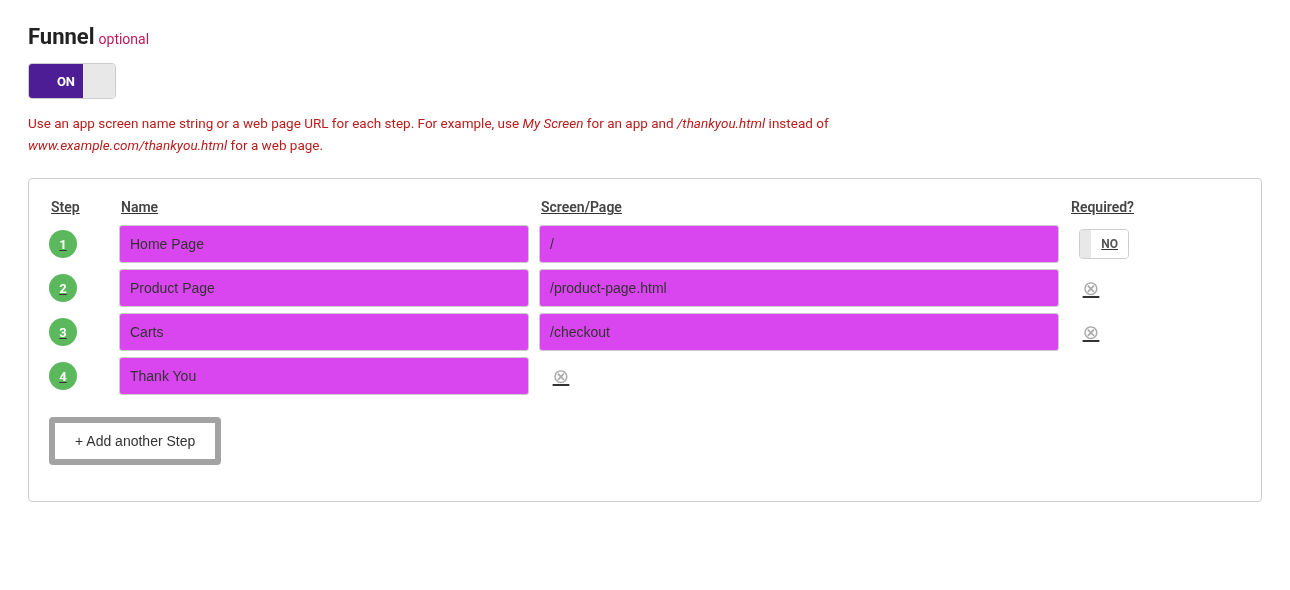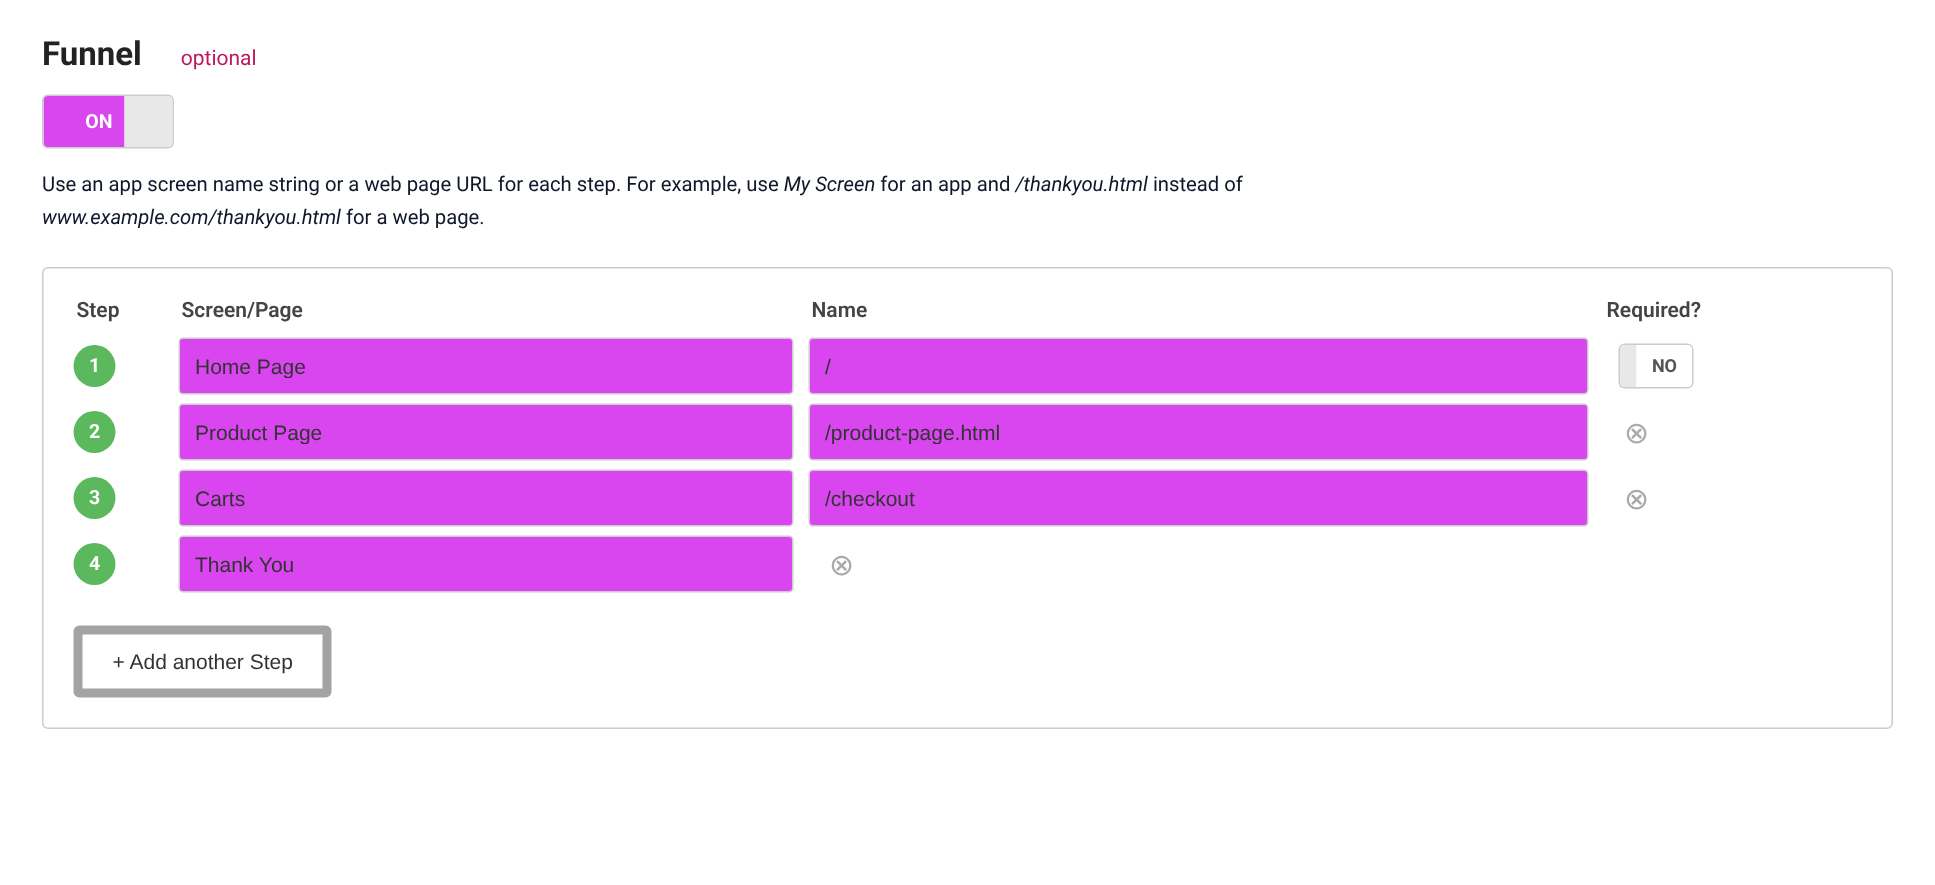--- a/index.html
+++ b/index.html
@@ -9,21 +9,21 @@
       background: #fff;
       color: #333;
       padding: 24px 28px;
       width: 1290px;
       min-height: 590px;
     }
 
     .page-header {
       display: flex;
       align-items: baseline;
-      gap: 26px;
+      gap: 4px;
       margin-bottom: 14px;
     }
 
     .page-title {
       font-size: 22px;
       font-weight: 700;
       color: #222;
     }
 
     .optional-label {
@@ -41,53 +41,54 @@
       display: flex;
       width: 88px;
       height: 36px;
       border-radius: 4px;
       overflow: hidden;
       border: 1px solid #ccc;
       cursor: pointer;
     }
 
     .toggle-on {
-      background: #d946ef;
+      background: #4c1d95;
       color: #fff;
       font-weight: 700;
       font-size: 13px;
       display: flex;
       align-items: center;
       justify-content: center;
       width: 55px;
       padding-left: 20px;
     }
 
     .toggle-off {
       background: #e8e8e8;
       width: 33px;
     }
 
     .description {
       font-size: 13.5px;
-      color: #0f172a;
+      color: #b91c1c;
       line-height: 1.6;
       margin-bottom: 22px;
       max-width: 900px;
     }
 
     .description em {
       font-style: italic;
     }
 
     .funnel-table-container {
       border: 1px solid #ccc;
       border-radius: 4px;
-      padding: 20px 20px 20px 20px;
+      padding: 20px 20px 36px 20px;
       max-width: 1240px;
+      text-decoration: underline;
     }
 
     .table-header {
       display: grid;
       grid-template-columns: 70px 420px 530px 120px;
       font-size: 14px;
       font-weight: 600;
       color: #444;
       margin-bottom: 10px;
       padding-left: 2px;
@@ -208,22 +209,22 @@
   </div>
 </div>
 
 <p class="description">
   <span>Use an app screen name string or a web page URL for each step. For example, use </span><em>My Screen</em><span> for an app and </span><em>/thankyou.html</em><span> instead of </span><em>www.example.com/thankyou.html</em><span> for a web page.</span>
 </p>
 
 <div class="funnel-table-container">
   <div class="table-header">
     <span>Step</span>
+    <span>Name</span>
     <span>Screen/Page</span>
-    <span>Name</span>
     <span>Required?</span>
   </div>
 
   <div id="rows-container">
       <div class="step-row">
         <div>
           <div class="step-number">1</div>
         </div>
         <div class="name-col"><input type="text" class="step-input" value="Home Page" style=""></div>
         <div class="screen-col"><input type="text" class="step-input" value="/" style=""></div>

